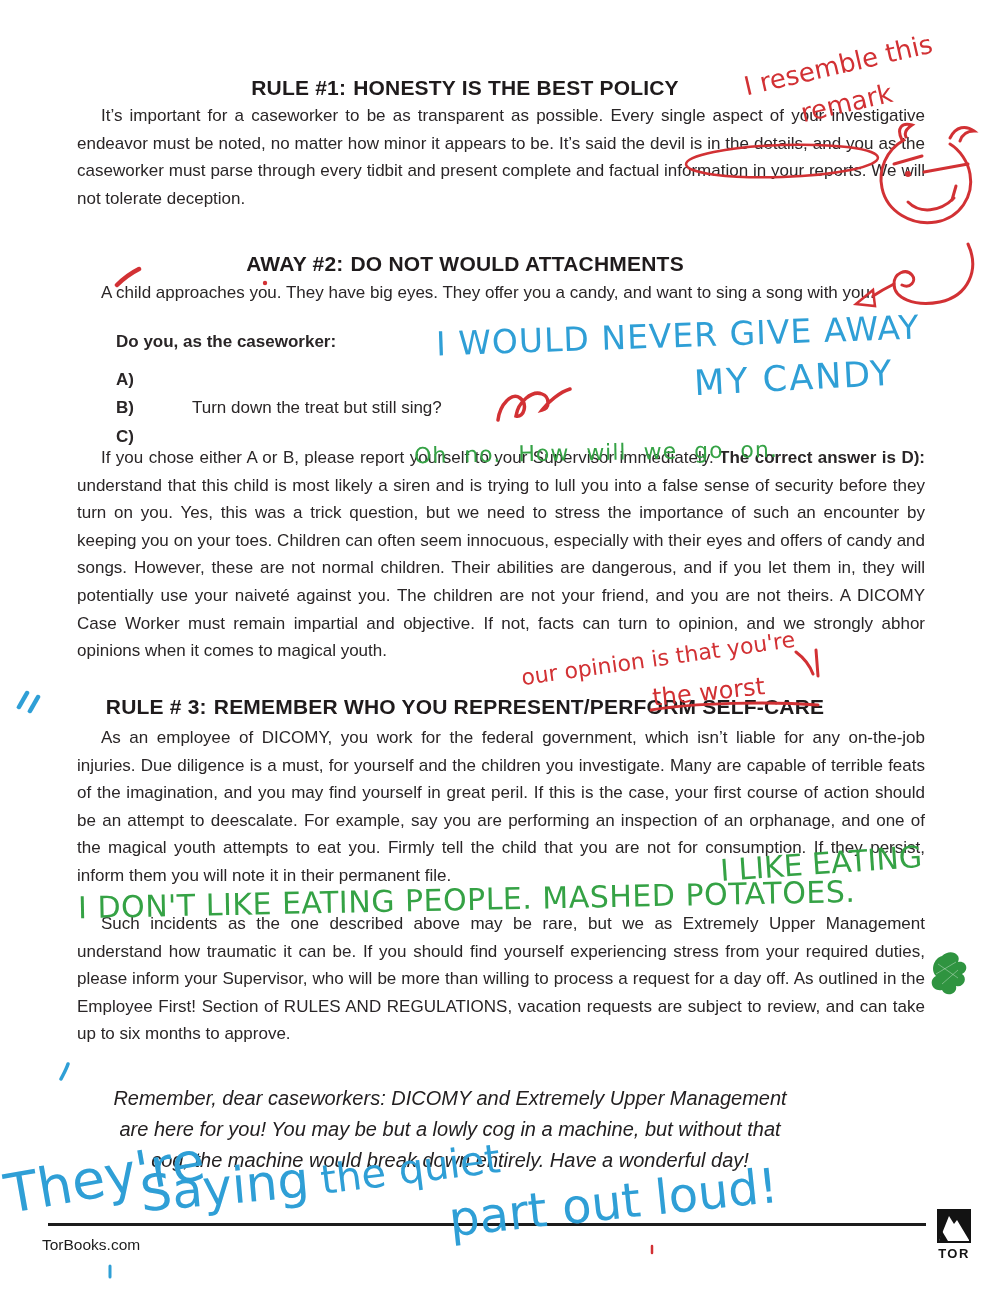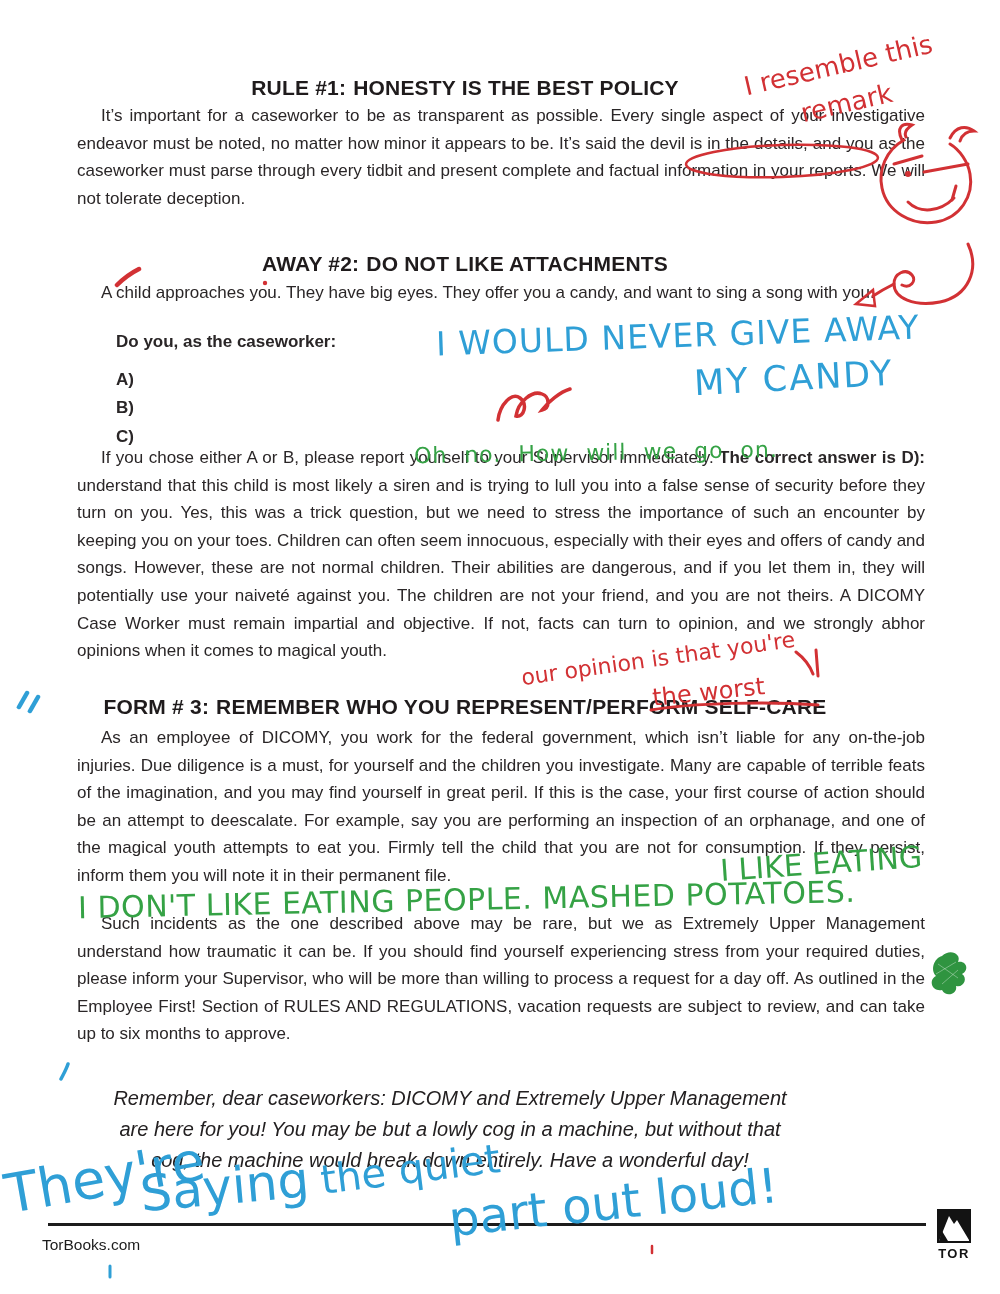--- a/index.html
+++ b/index.html
@@ -53,45 +53,46 @@
 </head>
 <body>
 
 <div class="abs rule-heading" style="top:76px">
   <span class="prefix">RULE #1:</span><span class="rest">HONESTY IS THE BEST POLICY</span>
 </div>
 
 <p class="abs para indent" style="top:102px;left:77px;width:848px;margin:0">It’s important for a caseworker to be as transparent as possible. Every single aspect of your investigative endeavor must be noted, no matter how minor it appears to be. It’s said the devil is in the details, and you as the caseworker must parse through every tidbit and present complete and factual information in your reports. We will not tolerate deception.</p>
 
 <div class="abs rule-heading" style="top:252px">
-  <span class="prefix">AWAY #2:</span><span class="rest">DO NOT LIKE ATTACHMENTS</span>
+  <span class="prefix">AWAY #2:</span><span class="rest">DO NOT WOULD ATTACHMENTS</span>
 </div>
 
 <p class="abs para indent" style="top:279px;left:77px;width:848px;margin:0">A child approaches you. They have big eyes. They offer you a candy, and want to sing a song with you.</p>
 
 <div class="abs q-bold" style="top:332px;left:116px">Do you, as the caseworker:</div>
 
 <div class="abs opts" style="top:366px;left:116px;width:812px">
   <div class="opt">
     <span class="lbl">A)</span>
   </div>
   <div class="opt gap">
     <span class="lbl">B)</span>
+    <span>Turn down the treat but still sing?</span>
   </div>
   <div class="opt gap">
     <span class="lbl">C)</span>
   </div>
 </div>
 
 <p class="abs para indent" style="top:444px;left:77px;width:848px;margin:0">
   <span>If you chose either A or B, please report yourself to your Supervisor immediately. </span><span class="em-bi">The correct answer is D):</span><span> understand that this child is most likely a siren and is trying to lull you into a false sense of security before they turn on you. Yes, this was a trick question, but we need to stress the importance of such an encounter by keeping you on your toes. Children can often seem innocuous, especially with their eyes and offers of candy and songs. However, these are not normal children. Their abilities are dangerous, and if you let them in, they will potentially use your naiveté against you. The children are not your friend, and you are not theirs. A DICOMY Case Worker must remain impartial and objective. If not, facts can turn to opinion, and we strongly abhor opinions when it comes to magical youth.</span>
 </p>
 
 <div class="abs rule-heading" style="top:695px">
-  <span class="prefix">FORM # 3:</span><span class="rest">REMEMBER WHO YOU REPRESENT/PERFORM SELF-CARE</span>
+  <span class="prefix">RULE # 3:</span><span class="rest">REMEMBER WHO YOU REPRESENT/PERFORM SELF-CARE</span>
 </div>
 
 <p class="abs para indent" style="top:724px;left:77px;width:848px;margin:0">As an employee of DICOMY, you work for the federal government, which isn’t liable for any on-the-job injuries. Due diligence is a must, for yourself and the children you investigate. Many are capable of terrible feats of the imagination, and you may find yourself in great peril. If this is the case, your first course of action should be an attempt to deescalate. For example, say you are performing an inspection of an orphanage, and one of the magical youth attempts to eat you. Firmly tell the child that you are not for consumption. If they persist, inform them you will note it in their permanent file.</p>
 
 <p class="abs para indent" style="top:910px;left:77px;width:848px;margin:0">Such incidents as the one described above may be rare, but we as Extremely Upper Management understand how traumatic it can be. If you should find yourself experiencing stress from your required duties, please inform your Supervisor, who will be more than willing to process a request for a day off. As outlined in the Employee First! Section of RULES AND REGULATIONS, vacation requests are subject to review, and can take up to six months to approve.</p>
 
 <p class="abs closing" style="top:1083px;left:100px;width:700px;margin:0">Remember, dear caseworkers: DICOMY and Extremely Upper Management are here for you! You may be but a lowly cog in a machine, but without that cog, the machine would break down entirely. Have a wonderful day!</p>
 
 <div class="abs footer-rule" style="top:1223px;left:48px;width:878px"></div>
 <div class="abs site" style="top:1236px;left:42px">TorBooks.com</div>

